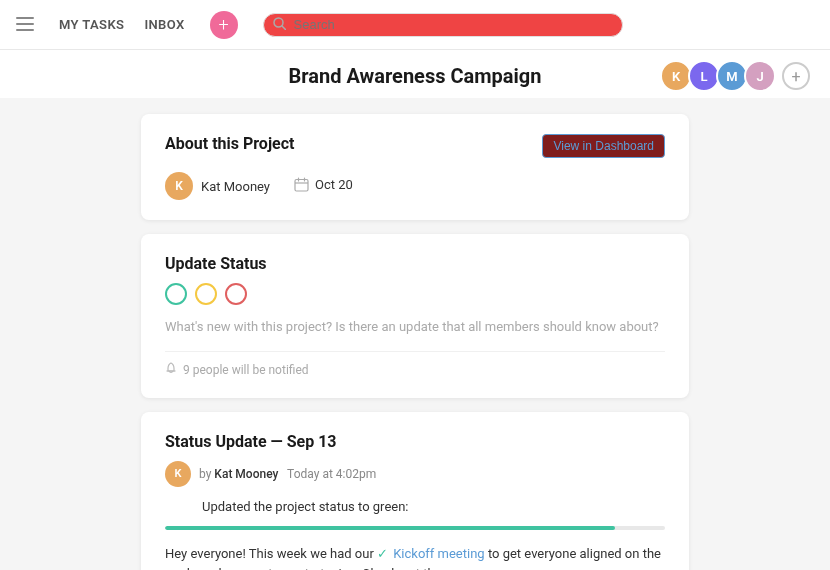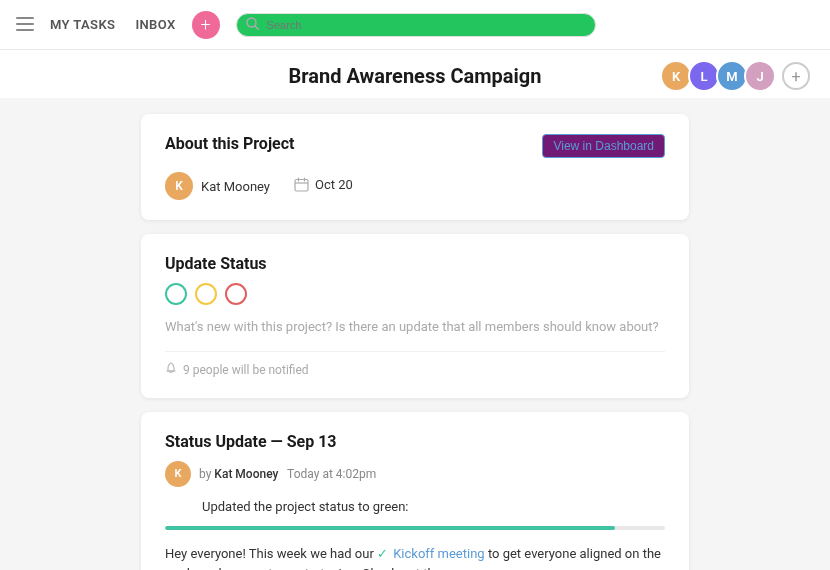--- a/index.html
+++ b/index.html
@@ -14,21 +14,21 @@
     }
 
     
     .top-nav {
       background: #fff;
       border-bottom: 1px solid #e8e8e8;
       height: 50px;
       display: flex;
       align-items: center;
       padding: 0 16px;
-      gap: 16px;
+      gap: 25px;
       flex-shrink: 0;
     }
     .nav-menu-icon {
       color: #666;
       font-size: 18px;
       cursor: pointer;
     }
     .nav-links {
       display: flex;
       gap: 20px;
@@ -60,22 +60,22 @@
       flex: 1;
       max-width: 360px;
       position: relative;
     }
     .search-bar input {
       width: 100%;
       height: 24px;
       border: 1px solid #e0e0e0;
       border-radius: 15px;
       padding: 0 12px 0 30px;
-      font-size: 11px;
-      background: #22c55e;
+      font-size: 13px;
+      background: #ef4444;
       outline: none;
       color: #333;
     }
     .search-icon-wrap {
       position: absolute;
       left: 10px;
       top: 50%;
       transform: translateY(-50%);
       color: #aaa;
       font-size: 13px;
@@ -169,21 +169,21 @@
       font-weight: 700;
       color: #1a1a1a;
     }
     .view-dashboard-btn {
       border: 1px solid #5b9bd5;
       border-radius: 4px;
       padding: 4px 10px;
       font-size: 12px;
       color: #5b9bd5;
       cursor: pointer;
-      background: #701a75;
+      background: #7f1d1d;
       white-space: nowrap;
     }
     .project-meta {
       display: flex;
       align-items: center;
       gap: 24px;
     }
     .meta-owner {
       display: flex;
       align-items: center;

